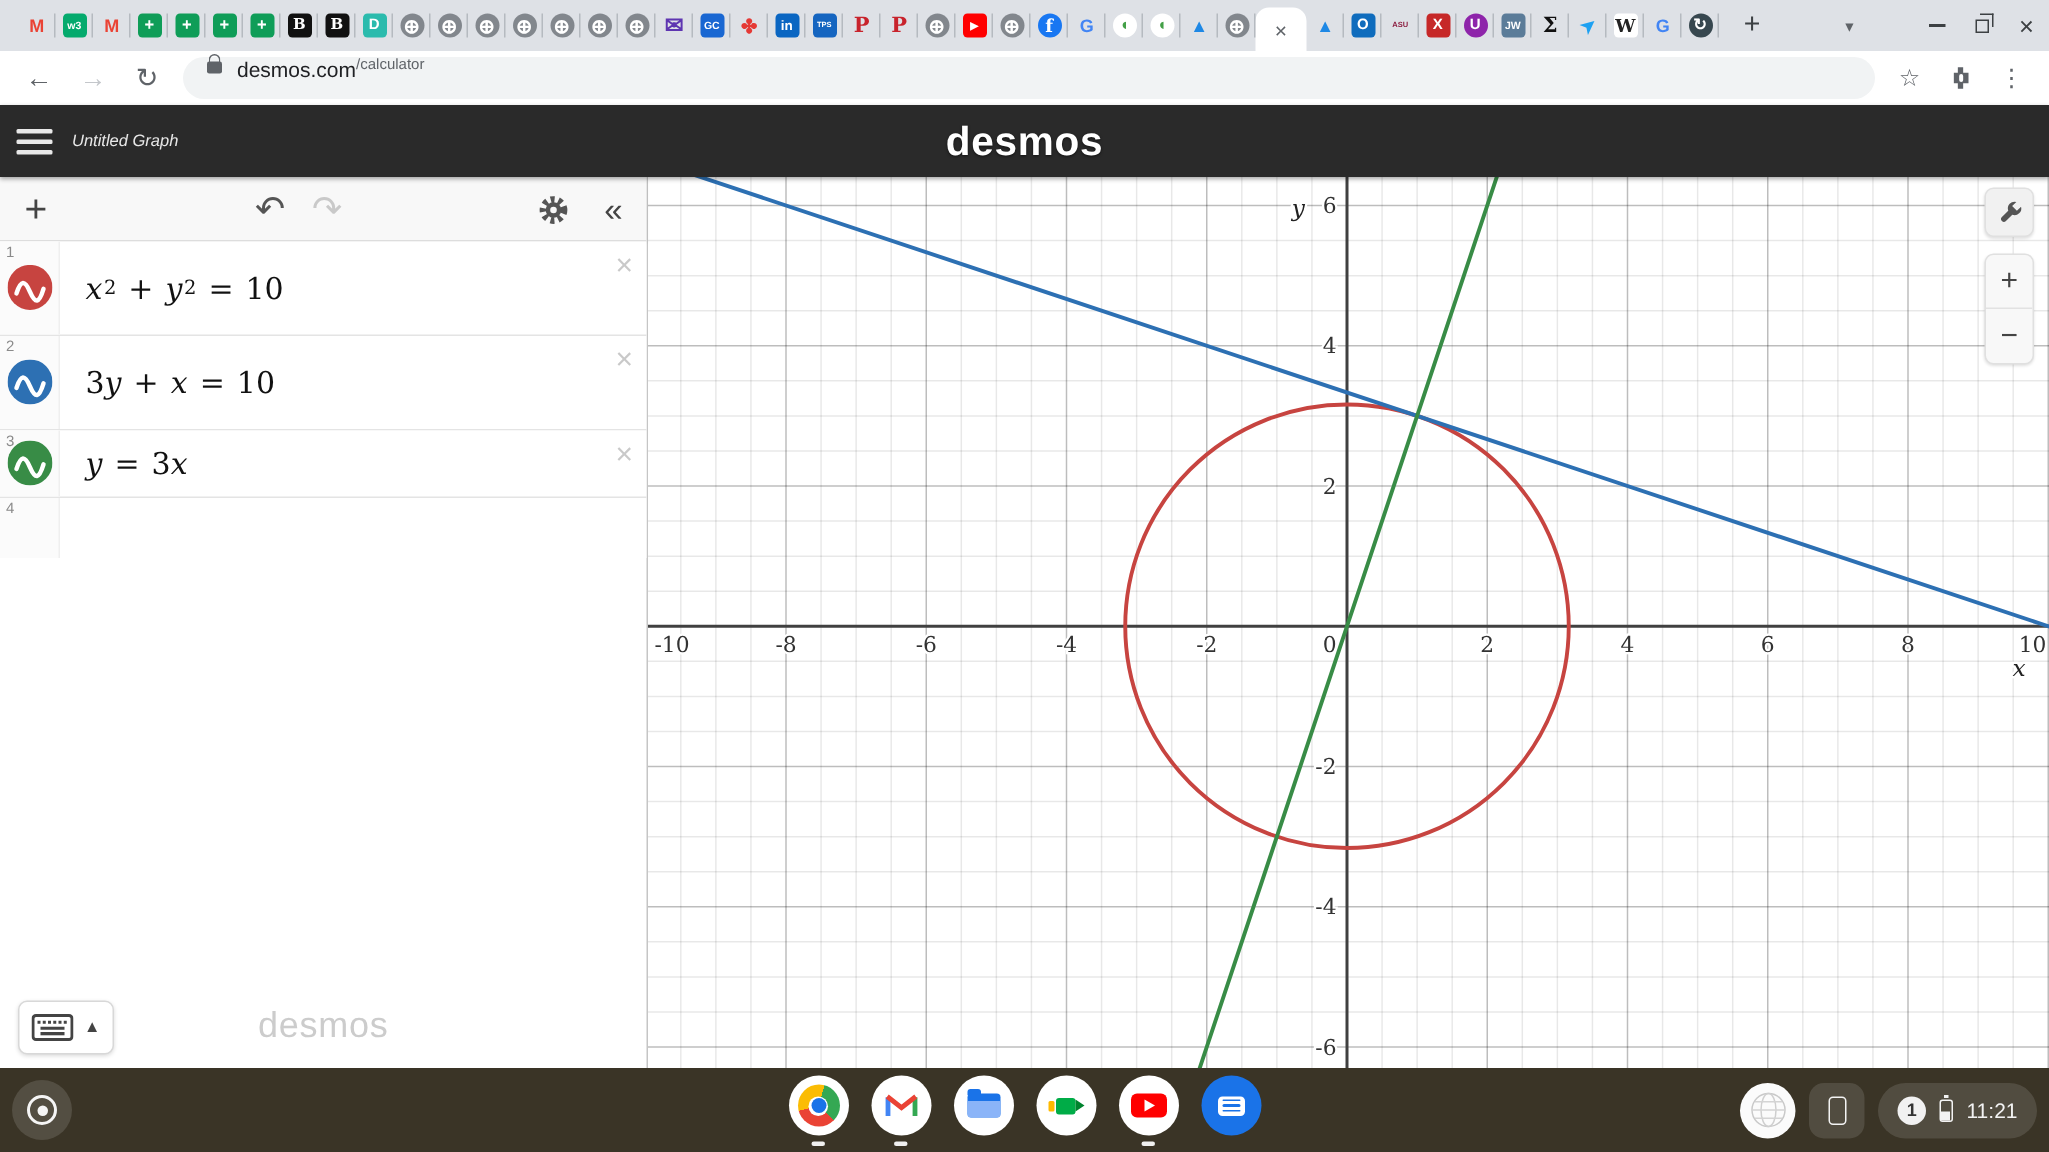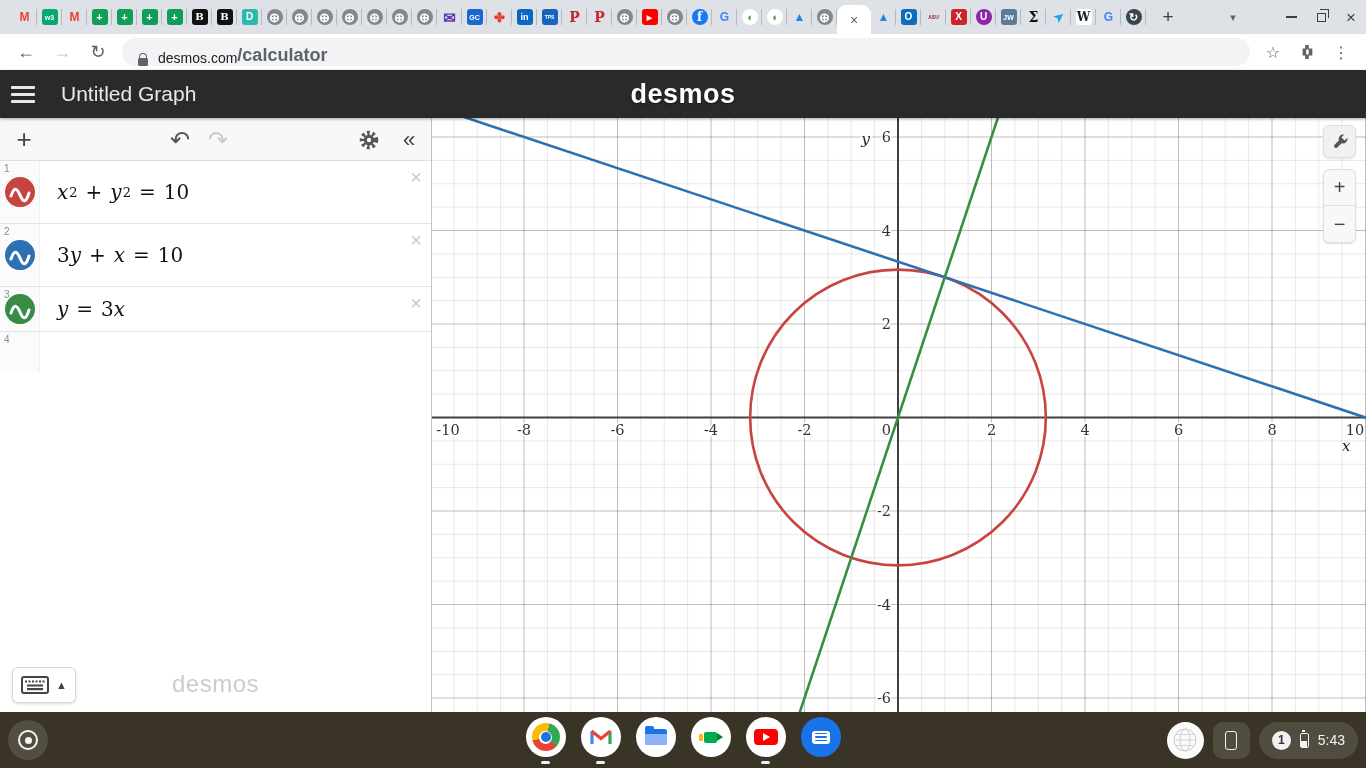--- a/index.html
+++ b/index.html
@@ -22,32 +22,32 @@
   .winbtn { width:30px; height:34px; display:flex; align-items:center; justify-content:center; color:#3c4043; cursor:pointer; }
   .min-bar { width:11px; height:2px; background:#3c4043; }
   .restore-sq { width:9px; height:9px; border:1.5px solid #3c4043; position:relative; }
   .restore-sq::before { content:""; position:absolute; top:-4.5px; left:2.5px; width:8px; height:8px; border-top:1.5px solid #3c4043; border-right:1.5px solid #3c4043; }
   .close-x { font-size:17px; line-height:1; }
 
   
   .toolbar { position:absolute; left:0; top:34px; width:1366px; height:36px; background:#fff; display:flex; align-items:center; padding:0 8px; }
   .navbtn { width:28px; height:28px; display:flex; align-items:center; justify-content:center; font-size:18px; color:#5f6368; border-radius:50%; margin:0 4px; cursor:pointer; }
   .navbtn.disabled { color:#c4c7cb; }
-  .omnibox { flex:1; height:28px; margin:0 6px; background:#f1f3f4; border-radius:14px; display:flex; align-items:flex-end; padding:0 12px; cursor:text; }
+  .omnibox { flex:1; height:28px; margin:0 6px; background:#f1f3f4; border-radius:14px; display:flex; align-items:flex-start; padding:0 12px; cursor:text; }
   .lock { width:10px; height:8px; background:#5f6368; border-radius:1.5px; position:relative; margin:3px 10px 0 4px; }
   .lock::before { content:""; position:absolute; top:-5px; left:1px; width:6px; height:6px; border:1.7px solid #5f6368; border-bottom:none; border-radius:4px 4px 0 0; }
   .url-host { font-size:14px; color:#202124; }
-  .url-path { font-size:18px; color:#5f6368;font-weight:bold; }
+  .url-path { font-size:10px; color:#5f6368; }
   .tool-ic { width:28px; height:28px; display:flex; align-items:center; justify-content:center; color:#5f6368; font-size:16px; margin:0 3px; cursor:pointer; }
 
   
   .dheader { position:absolute; left:0; top:70px; width:1366px; height:48px; background:#2a2a2a; display:flex; align-items:center; box-shadow:0 1px 3px rgba(0,0,0,.35); z-index:5; }
   .hamb { width:24px; margin-left:11px; cursor:pointer; }
   .hamb div { height:3px; background:#e8e8e8; margin:4px 0; border-radius:1px; }
-  .gtitle { color:#e8e8e8; font-size:21px; margin-left:26px; cursor:pointer; }
+  .gtitle { color:#e8e8e8; font-size:11px; margin-left:13px; cursor:pointer;font-style:italic; }
   .dlogo { position:absolute; left:0; right:0; text-align:center; color:#fff; font-size:27px; font-weight:bold; letter-spacing:.5px; text-shadow:0 1px 2px rgba(0,0,0,.6); pointer-events:none; }
   .hright { position:absolute; right:10px; display:flex; align-items:center; }
   .login-btn { border:1px solid #8a8a8a; border-radius:4px; color:#eee; font-size:14px; padding:7px 14px; cursor:pointer; }
   .or-txt { color:#aaa; font-size:13px; margin:0 9px; }
   .signup-btn { background:#3b7ad7; border-radius:4px; color:#fff; font-size:14px; padding:8px 14px; cursor:pointer; }
   .hic { width:24px; height:24px; margin-left:17px; display:flex; align-items:center; justify-content:center; cursor:pointer; }
 
   
   .main { position:absolute; left:0; top:118px; width:1366px; height:594px; }
   .expr-panel { position:absolute; left:0; top:0; width:432px; height:594px; background:#fff; border-right:1px solid #c5c5c5; z-index:4; }
@@ -568,18 +568,18 @@
             <ellipse cx="13" cy="13" rx="5" ry="11" fill="none" stroke="#cfcfcf" stroke-width="1"></ellipse>
             <path d="M2 13h22 M4 7.5h18 M4 18.5h18" stroke="#d4d4d4" stroke-width="1" fill="none"></path>
           </svg>
       </div>
       <div class="phone-pill">
         <span class="phone-ic"></span>
       </div>
       <div class="status-pill">
         <span class="notif-badge">1</span>
         <span class="batt"></span>
-        <span class="clock">5:43</span>
+        <span class="clock">11:21</span>
       </div>
     </div>
   </div>
 
 </div>
 
 </body></html>

